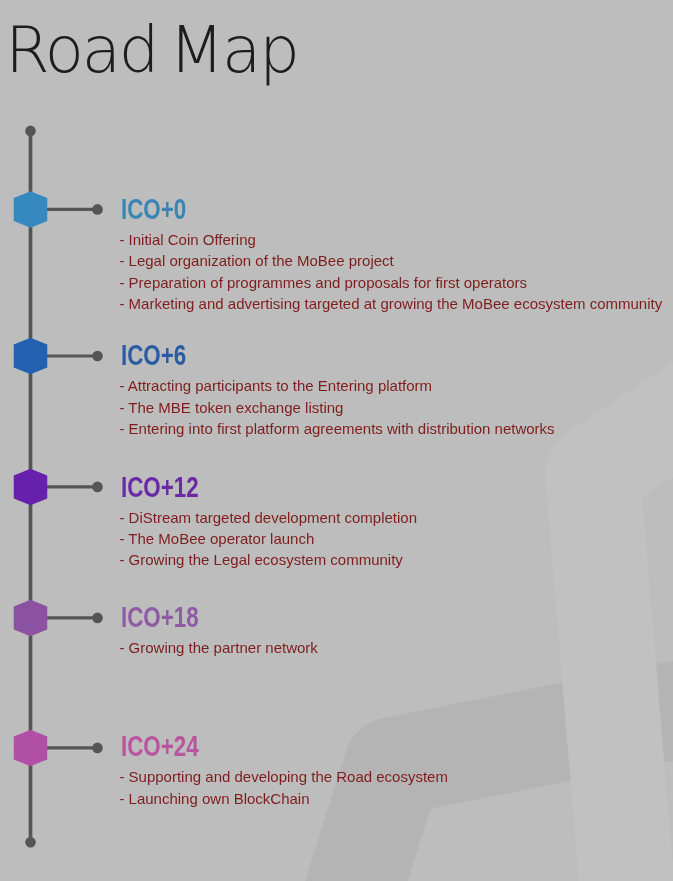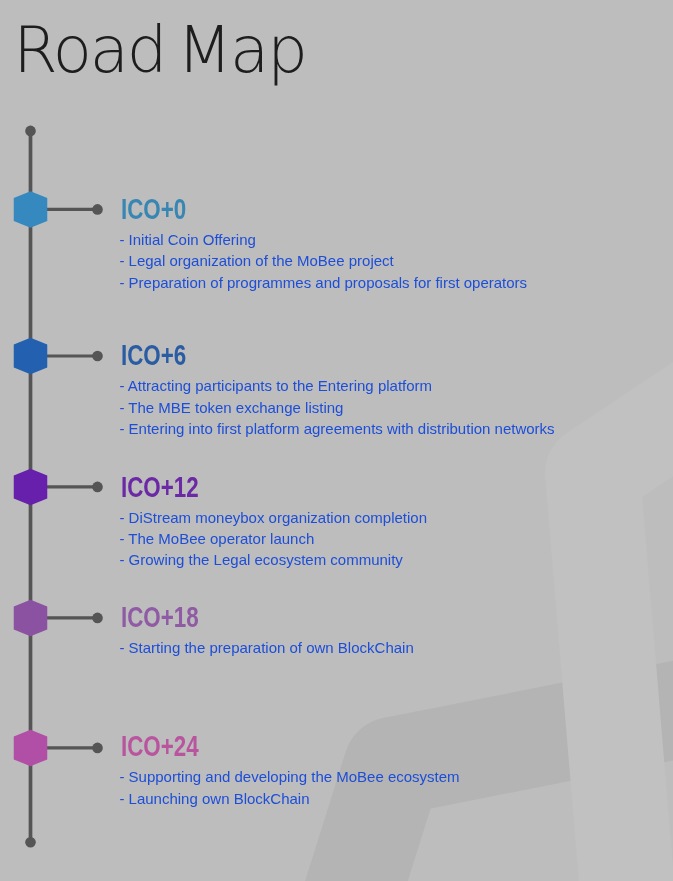--- a/index.html
+++ b/index.html
@@ -2,30 +2,30 @@
 <html><head>
 <meta charset="utf-8">
 <style>
   html,body{margin:0;padding:0;background:#bdbdbd;}
   *{-webkit-font-smoothing:antialiased;}
   .page{will-change:transform;}
   body{width:673px;height:881px;font-family:"Liberation Sans",sans-serif;overflow:hidden;}
   .page{position:relative;width:673px;height:881px;overflow:hidden;background:#bdbdbd;}
   .bgwm{position:absolute;left:0;top:0;width:673px;height:881px;z-index:0;}
   .title{position:absolute;left:5.3px;top:4.5px;font-family:"DejaVu Sans",sans-serif;font-size:64px;
-         font-weight:200;color:#1d1d1d;line-height:90px;height:90px;white-space:nowrap;letter-spacing:-2.2px;margin-left:8px;}
+         font-weight:200;color:#1d1d1d;line-height:90px;height:90px;white-space:nowrap;letter-spacing:-2.2px;}
   .title .wgap{display:inline-block;width:12px;}
   .tl{position:absolute;left:0;top:0;width:673px;height:881px;z-index:1;}
   .sec{position:absolute;left:120.6px;z-index:2;}
   .sec ul{position:absolute;left:-1.2px;top:20.1px;}
   .sec h2{position:absolute;left:0;top:0;margin:0;font-weight:bold;font-size:28.6px;line-height:0;
           height:0;white-space:nowrap;font-family:"Liberation Sans",sans-serif;}
   .sec h2 span{display:inline-block;transform:scaleX(0.782);transform-origin:left top;}
   .sec ul{margin:0;padding:0;list-style:none;}
-  .sec li{font-size:15px;color:#1d4ed8;line-height:21.4px;white-space:nowrap;}
+  .sec li{font-size:15px;color:#7f1d1d;line-height:21.4px;white-space:nowrap;}
 </style>
 </head>
 <body>
 
 <div class="page">
 
   <svg class="bgwm" viewBox="0 0 673 881" width="673" height="881">
     <g id="wm-group" fill="none" stroke-linejoin="round" stroke-linecap="butt">
         <path d="M 782 689 L 392.6 766.1 L 303 1051" stroke="#b4b4b4" stroke-width="98"></path>
         <path d="M 884 278 L 592.5 473 L 634 971" stroke="#c1c1c1" stroke-width="95"></path>
@@ -55,45 +55,46 @@
       <circle cx="97.5" cy="747.9" r="5.3" fill="#555555"></circle>
     </svg>
 
   <div id="sections">
       <div class="sec" style="top: 208.7px;">
         <h2 style="color: rgb(58, 134, 179);"><span>ICO+0</span></h2>
         <ul>
           <li>- Initial Coin Offering</li>
           <li>- Legal organization of the MoBee project</li>
           <li>- Preparation of programmes and proposals for first operators</li>
+          <li>- Marketing and advertising targeted at growing the MoBee ecosystem community</li>
         </ul>
       </div>
       <div class="sec" style="top: 355.4px;">
         <h2 style="color: rgb(42, 92, 164);"><span>ICO+6</span></h2>
         <ul>
           <li>- Attracting participants to the Entering platform</li>
           <li>- The MBE token exchange listing</li>
           <li>- Entering into first platform agreements with distribution networks</li>
         </ul>
       </div>
       <div class="sec" style="top: 486.5px;">
         <h2 style="color: rgb(107, 41, 165);"><span>ICO+12</span></h2>
         <ul>
-          <li>- DiStream moneybox organization completion</li>
+          <li>- DiStream targeted development completion</li>
           <li>- The MoBee operator launch</li>
           <li>- Growing the Legal ecosystem community</li>
         </ul>
       </div>
       <div class="sec" style="top: 616.9px;">
         <h2 style="color: rgb(143, 91, 164);"><span>ICO+18</span></h2>
         <ul>
-          <li>- Starting the preparation of own BlockChain</li>
+          <li>- Growing the partner network</li>
         </ul>
       </div>
       <div class="sec" style="top: 746.2px;">
         <h2 style="color: rgb(185, 84, 159);"><span>ICO+24</span></h2>
         <ul>
-          <li>- Supporting and developing the MoBee ecosystem</li>
+          <li>- Supporting and developing the Road ecosystem</li>
           <li>- Launching own BlockChain</li>
         </ul>
       </div>
     </div>
 </div>
 
 </body></html>

